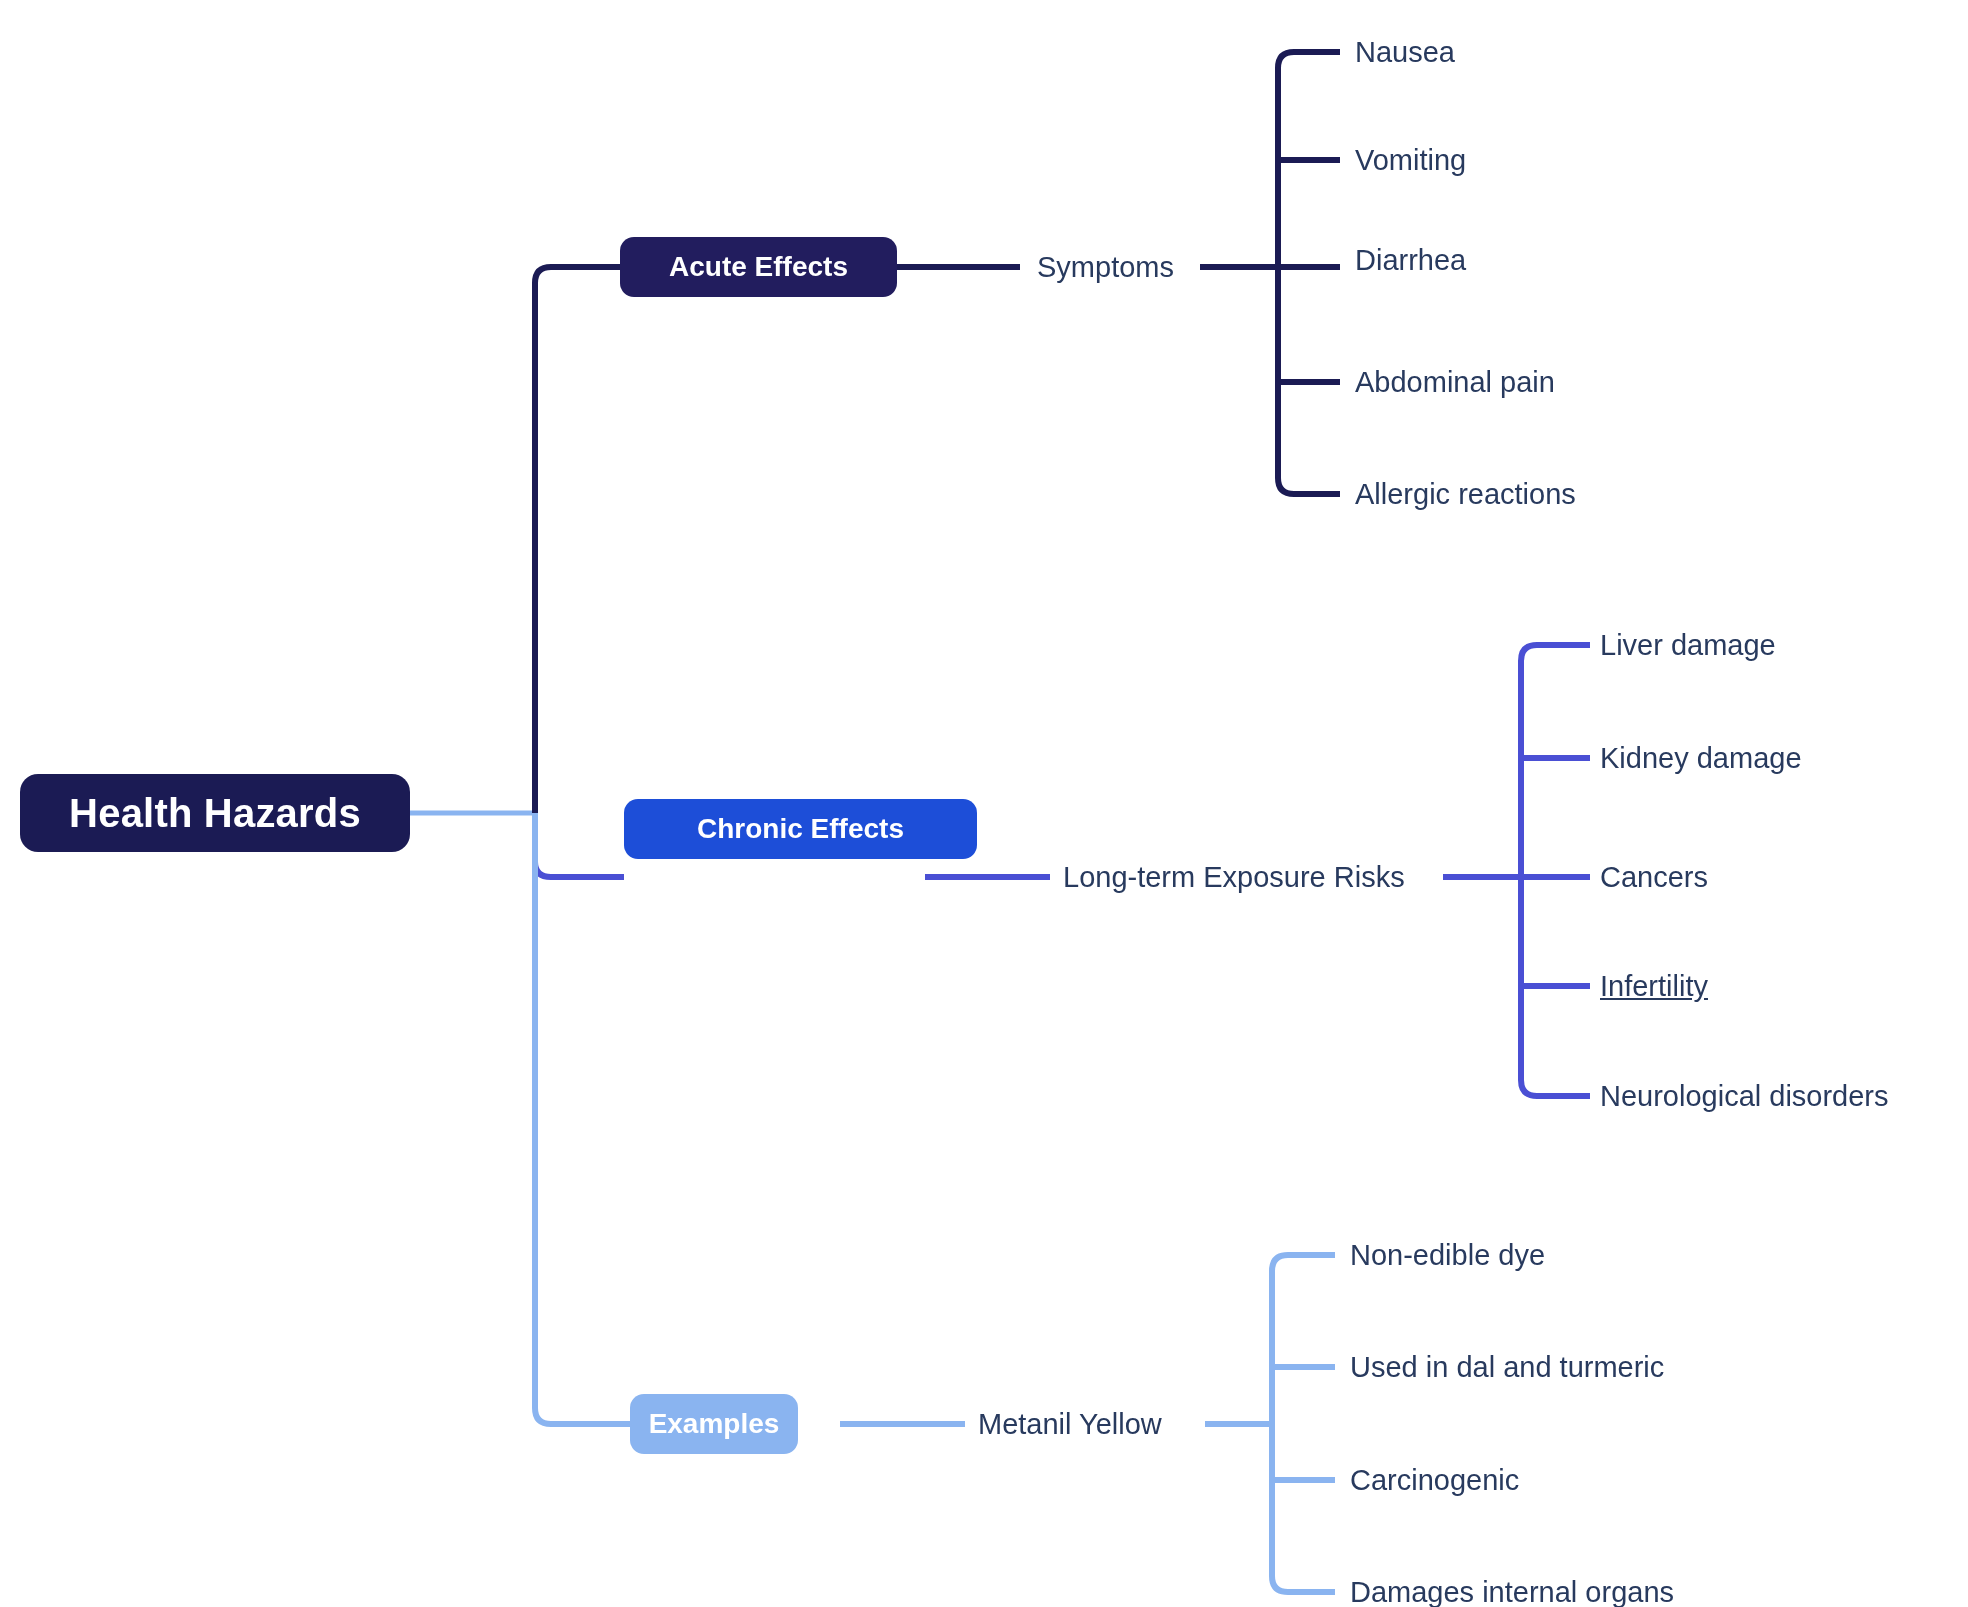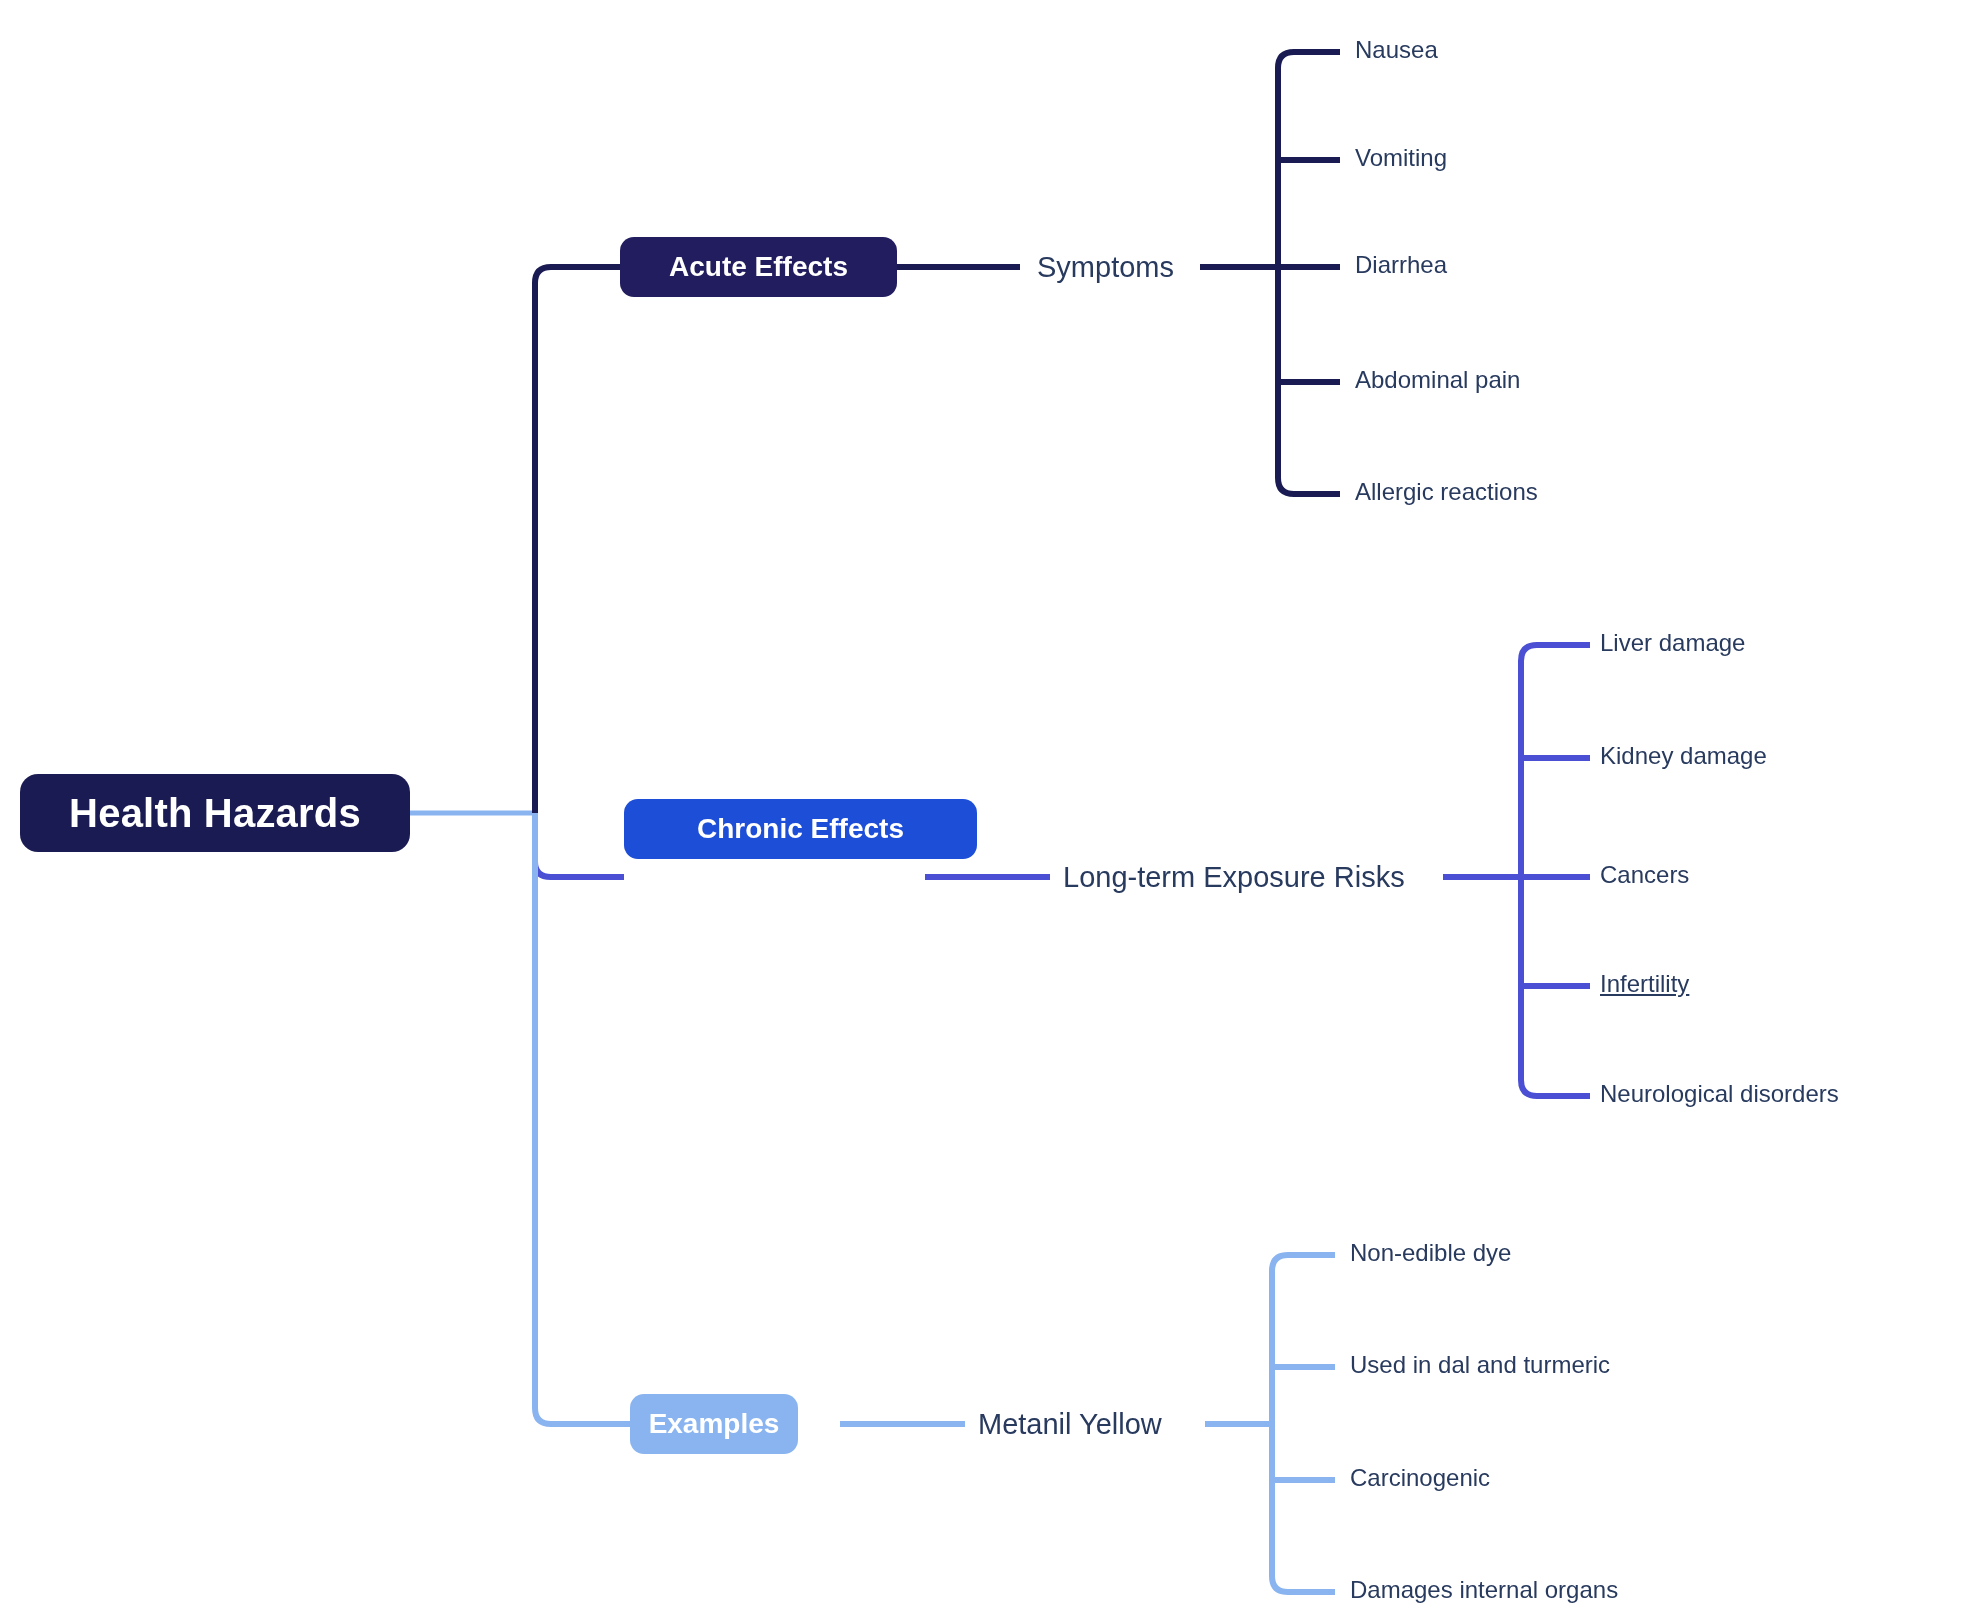--- a/index.html
+++ b/index.html
@@ -48,21 +48,21 @@
   .plain-label {
     position: absolute;
     color: #283a5e;
     font-size: 29px;
     white-space: nowrap;
     line-height: 1;
   }
   .leaf-label {
     position: absolute;
     color: #283a5e;
-    font-size: 24px;
+    font-size: 29px;
     white-space: nowrap;
     line-height: 1;
   }
 </style>
 </head>
 <body>
 
 <div id="mindmap-root">
 
   <svg id="mindmap-svg" viewBox="0 0 1968 1607" xmlns="http://www.w3.org/2000/svg">
@@ -118,21 +118,21 @@
   <div class="plain-label" style="left:1037px; top:253px;">
     <span>Symptoms</span>
   </div>
 
   <div class="leaf-label" style="left:1355px; top:38px;">
     <span>Nausea</span>
   </div>
   <div class="leaf-label" style="left:1355px; top:146px;">
     <span>Vomiting</span>
   </div>
-  <div class="leaf-label" style="left:1355px; top:253px;">
+  <div class="leaf-label" style="left:1355px; top:246px;">
     <span>Diarrhea</span>
   </div>
   <div class="leaf-label" style="left:1355px; top:368px;">
     <span>Abdominal pain</span>
   </div>
   <div class="leaf-label" style="left:1355px; top:480px;">
     <span>Allergic reactions</span>
   </div>
 
   <div class="node-box node-branch" style="left:624px; top:799px; width:353px; height:60px; background:#1d4ed8;">

